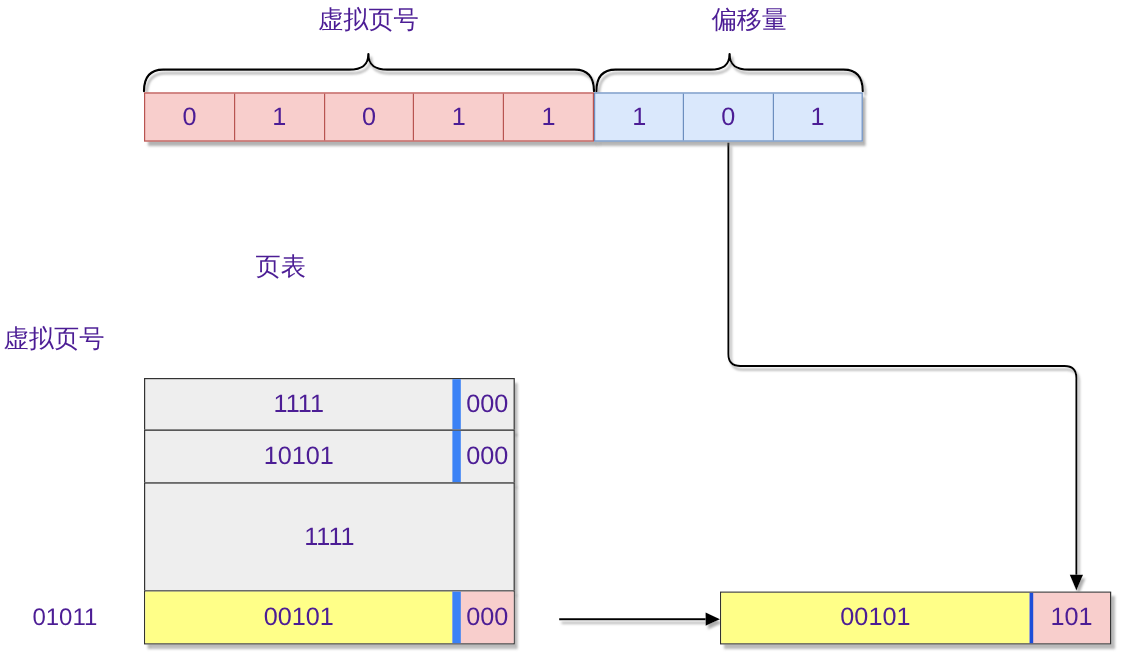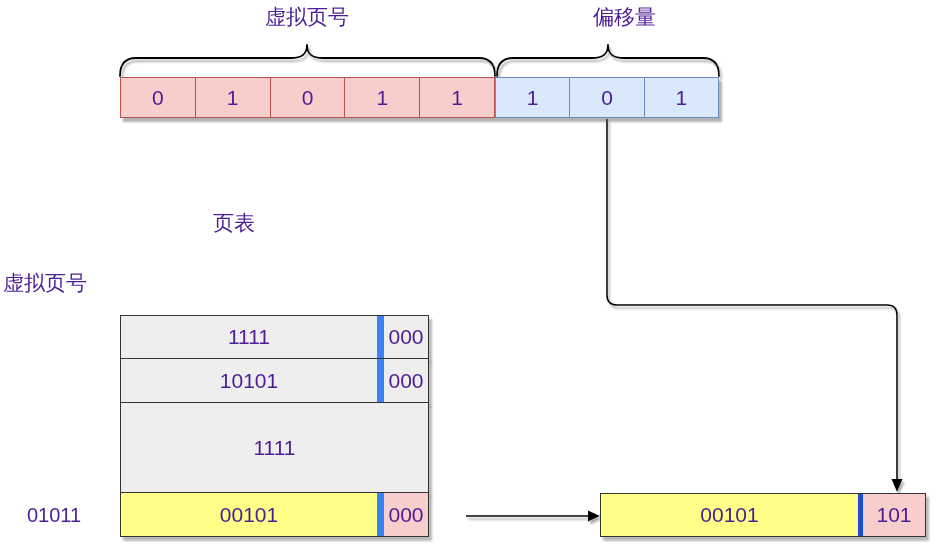--- a/index.html
+++ b/index.html
@@ -50,21 +50,21 @@
     font-size:21px; box-sizing:border-box;
   }
   .cell.entry { width:256px; }
   .cell.flags { flex:1; border-left:7px solid #3b82f6; }
   .cell.merged { width:100%; }
   .r4 .entry { background:var(--highlight-fill); }
   .r4 .flags { background:var(--pink-fill); }
 
   .phys { left:600px; top:493px; width:326px; height:44px; }
   .phys .frame { width:257px; background:var(--highlight-fill); }
-  .phys .off   { flex:1; border-left:5px solid #1d4ed8; background:var(--pink-fill); }
+  .phys .off   { flex:1; border-left:3px solid #1d4ed8; background:var(--pink-fill); }
 </style>
 </head>
 <body>
 
 <div class="canvas">
 
   <svg class="overlay" viewBox="0 0 950 546">
     <defs>
       <filter id="lineShadow" x="-20%" y="-20%" width="140%" height="140%">
         <feDropShadow dx="2" dy="3" stdDeviation="0.9" flood-color="#999999" flood-opacity="0.8"></feDropShadow>

